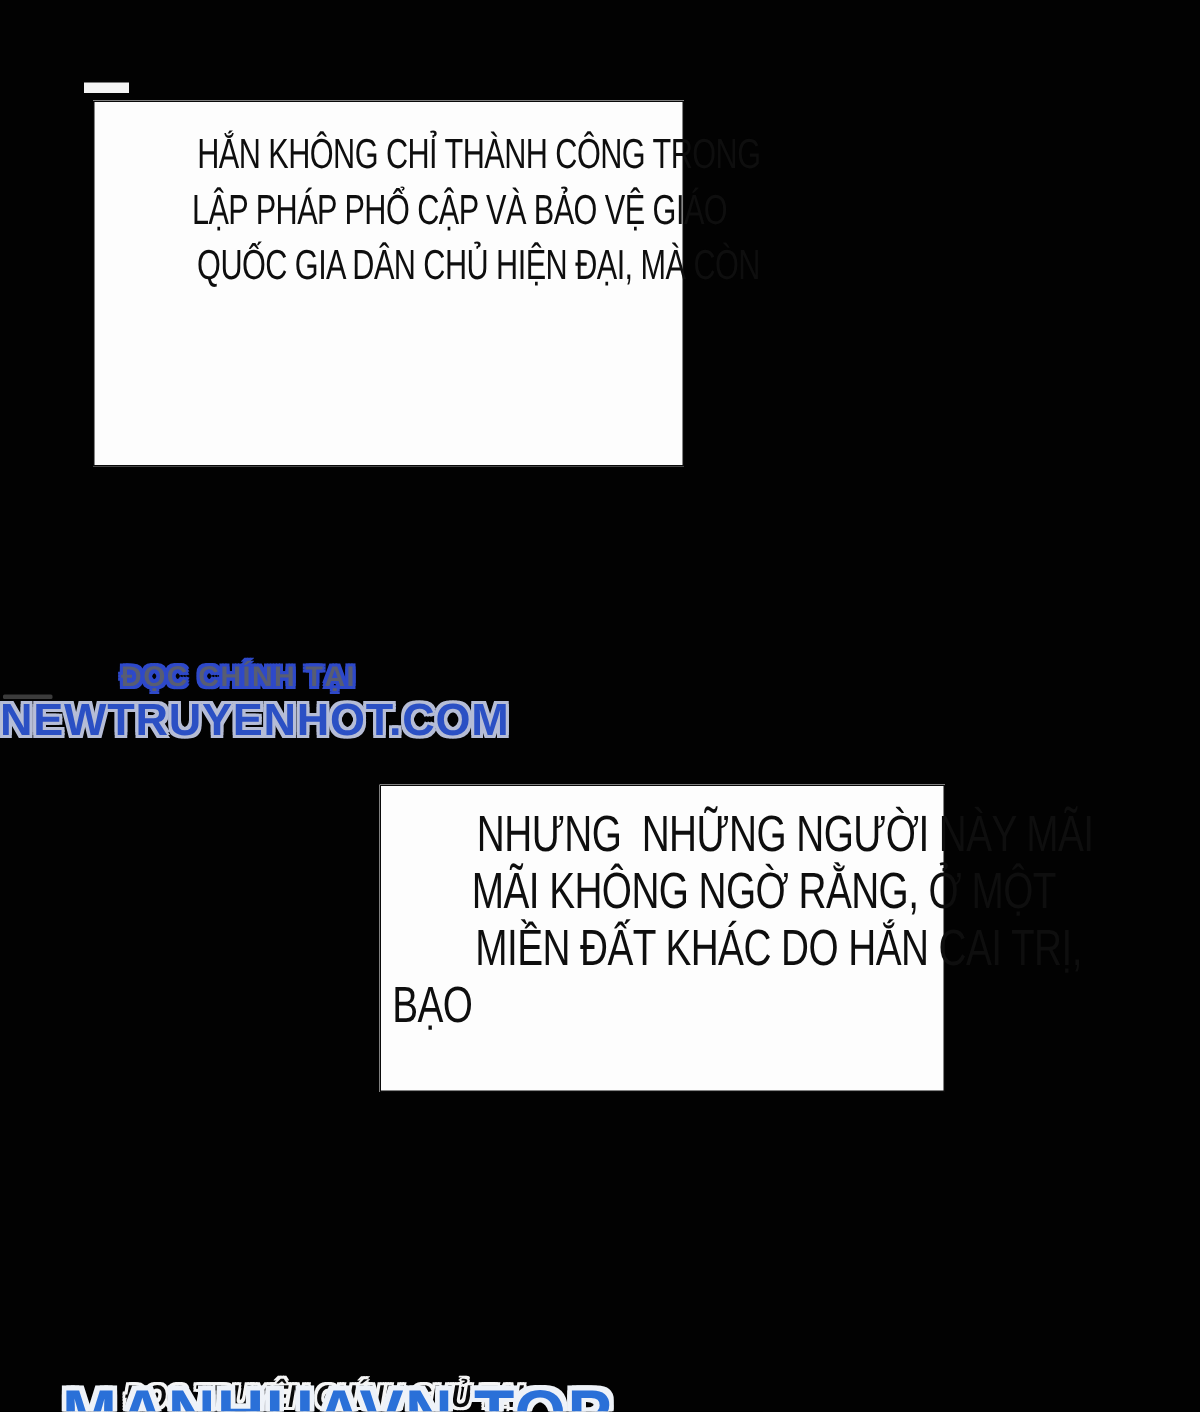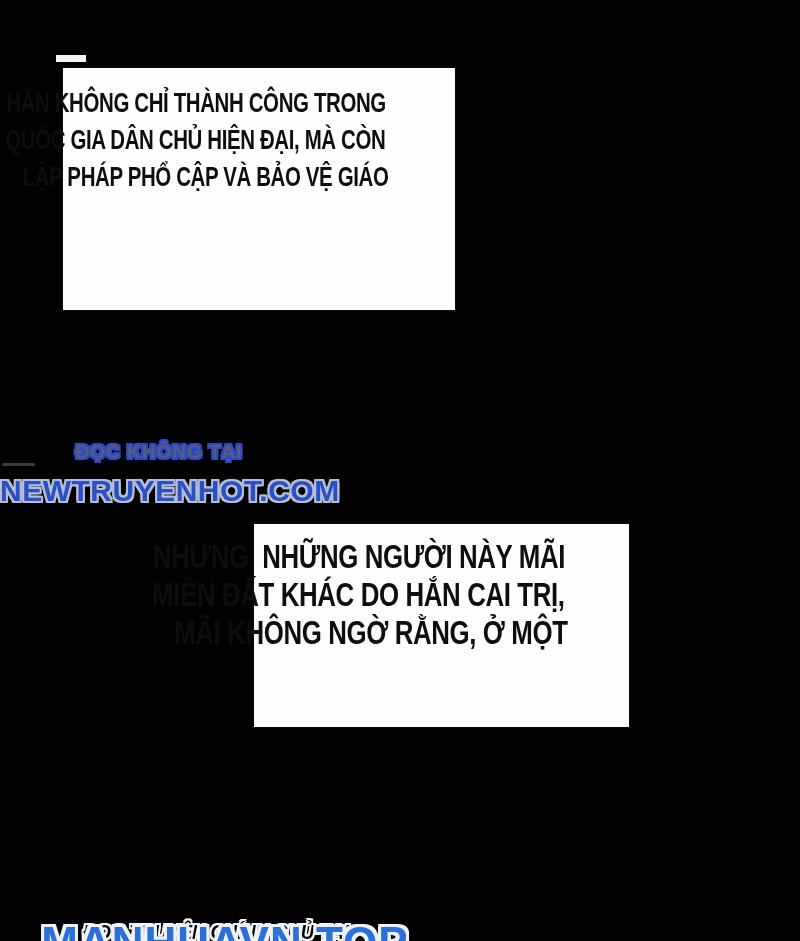--- a/index.html
+++ b/index.html
@@ -8,40 +8,40 @@
     background:#020202; overflow:hidden;
     font-family:"Liberation Sans", sans-serif;
   }
   
   .panel {
     position:absolute; background:#fdfdfd; color:#0e0e0e;
     box-shadow:0 0 0 1px #0a0a0a inset;
   }
   #panel1 { left:62px; top:67px; width:394px; height:244px; padding-top:17px; box-sizing:border-box; }
   #panel2 { left:253px; top:523px; width:377px; height:205px; padding-top:14px; box-sizing:border-box; }
-  .tline { display:flex; justify-content:flex-end; align-items:center; font-weight:700; }
+  .tline { display:flex; justify-content:flex-start; align-items:center; font-weight:400; }
   #panel1 .tline { height:37px; font-size:28px; }
   #panel2 .tline { height:38px; font-size:34px; }
   .tline > span { white-space:pre; letter-spacing:-0.5px; transform:scaleX(0.73); transform-origin:50% 50%; }
   #panel2 .tline > span { transform:scaleX(0.76); }
   
   .white-tab { position:absolute; left:56px; top:55px; width:30px; height:7px; background:#f4f4f4; }
   
   .gray-dash { position:absolute; left:2px; top:463px; width:33px; height:3px; background:#454545; border-radius:1px; opacity:.85; }
 
   
   #wm-mid { position:absolute; left:0; top:441px; width:318px; text-align:center; }
   #wm-mid .l1 {
     font-size:19px; font-weight:900; letter-spacing:1px; color:#585d72;
     text-shadow:-2px 0 #2e49c9, 2px 0 #2e49c9, 0 -2px #2e49c9, 0 2px #2e49c9,
                 -1px -1px #2e49c9, 1px -1px #2e49c9, -1px 1px #2e49c9, 1px 1px #2e49c9,
                 -2px -2px #2e49c9, 2px -2px #2e49c9, -2px 2px #2e49c9, 2px 2px #2e49c9;
   }
   #wm-mid .l2 {
-    margin-top:11px; font-size:30px; font-weight:900; letter-spacing:0.5px; color:#2b50c4;
+    margin-top:1px; font-size:30px; font-weight:900; letter-spacing:0.5px; color:#2b50c4;
     text-shadow:-2px 0 #b6bdd6, 2px 0 #b6bdd6, 0 -2px #b6bdd6, 0 2px #b6bdd6,
                 -1px -1px #b6bdd6, 1px -1px #b6bdd6, -1px 1px #b6bdd6, 1px 1px #b6bdd6,
                 -2px -2px #b6bdd6, 2px -2px #b6bdd6, -2px 2px #b6bdd6, 2px 2px #b6bdd6;
   }
 
   
   #wm-bot-1 {
     position:absolute; left:65px; top:884px; width:300px; text-align:center;
     font-size:21px; font-weight:900; font-style:italic; color:#0a0a0a;
     text-shadow:-2px 0 #f5f5f5, 2px 0 #f5f5f5, 0 -2px #f5f5f5, 0 2px #f5f5f5,
@@ -63,42 +63,45 @@
 
 <div id="screen">
 
   <div class="white-tab"></div>
 
   <div id="panel1" class="panel">
     <div class="tline">
         <span>HẮN KHÔNG CHỈ THÀNH CÔNG TRONG</span>
       </div>
     <div class="tline">
-        <span>QUỐC GIA DÂN CHỦ HIỆN ĐẠI, MÀ CÒN</span>
+        <span>LẬP PHÁP PHỔ CẬP VÀ BẢO VỆ GIÁO</span>
       </div>
     <div class="tline">
-        <span>LẬP PHÁP PHỔ CẬP VÀ BẢO VỆ GIÁO</span>
+        <span>QUỐC GIA DÂN CHỦ HIỆN ĐẠI, MÀ CÒN</span>
       </div>
   </div>
 
   <div class="gray-dash"></div>
 
   <div id="wm-mid">
-    <div class="l1">ĐỌC KHÔNG TẠI</div>
+    <div class="l1">ĐỌC CHÍNH TẠI</div>
     <div class="l2">NEWTRUYENHOT.COM</div>
   </div>
 
   <div id="panel2" class="panel">
     <div class="tline">
         <span>NHƯNG  NHỮNG NGƯỜI NÀY MÃI</span>
       </div>
     <div class="tline">
+        <span>MÃI KHÔNG NGỜ RẰNG, Ở MỘT</span>
+      </div>
+    <div class="tline">
         <span>MIỀN ĐẤT KHÁC DO HẮN CAI TRỊ,</span>
       </div>
     <div class="tline">
-        <span>MÃI KHÔNG NGỜ RẰNG, Ở MỘT</span>
+        <span>BẠO</span>
       </div>
   </div>
 
   <div id="wm-bot-1"><span>ĐỌC TRUYỆN CHÍNH CHỦ TẠI</span></div>
   <div id="wm-bot-2">MANHUAVN.TOP</div>
 
 </div>
 
 </body></html>

